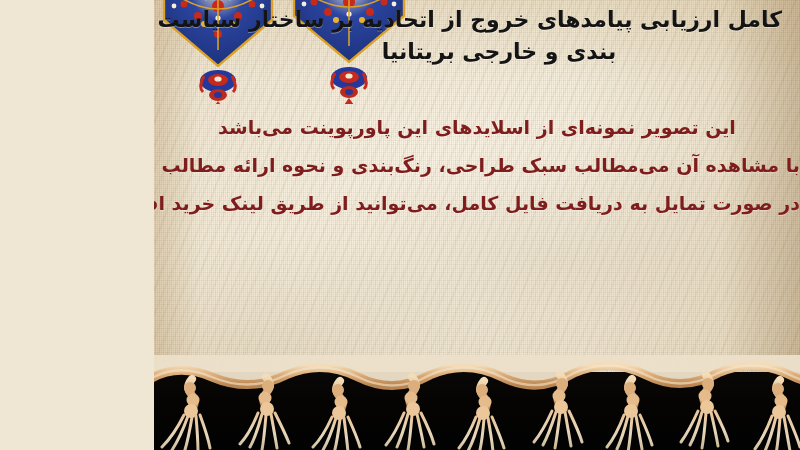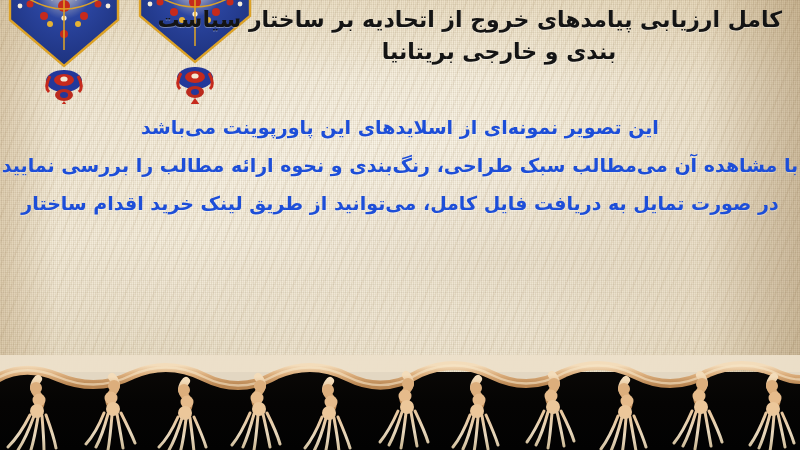--- a/index.html
+++ b/index.html
@@ -2,21 +2,21 @@
 <html lang="fa" dir="rtl"><head>
 <meta charset="utf-8">
 <style>
   html,body{margin:0;padding:0;}
   body{
     width:800px;height:450px;overflow:hidden;
     font-family:"DejaVu Sans","Liberation Sans",sans-serif;
     background:#efe6d4;
   }
   #slide{
-    position:relative;width:800px;height:450px;overflow:hidden;
+    position:relative;width:646px;height:450px;overflow:hidden;
     background:#eae0cc;
   }
 
   
   .paper{
     position:absolute;inset:0;
     background:
       linear-gradient(90deg,
         rgba(205,182,145,.55) 0%,
         rgba(232,219,193,.10) 7%,
@@ -70,21 +70,21 @@
     color:#141414;font-weight:bold;font-size:22px;line-height:32px;
     letter-spacing:0px;
     text-shadow:0 1px 0 rgba(255,255,255,.35);
     white-space:nowrap;
   }
   .bodyblock{
     position:absolute;top:108px;right:0;left:0;
     text-align:center;direction:rtl;
   }
   .bodyblock .bline{
-    color:#1d4ed8;font-weight:bold;font-size:19px;line-height:38px;
+    color:#7f1d1d;font-weight:bold;font-size:19px;line-height:38px;
     text-shadow:0 1px 0 rgba(255,255,255,.32);
     white-space:nowrap;
   }
 
   
   .fringeband{position:absolute;left:0;bottom:0;width:800px;height:95px;}
   .blackfield{
     position:absolute;left:0;bottom:0;width:800px;height:78px;
     background:linear-gradient(180deg,#0a0806 0%,#050403 40%,#020202 100%);
   }

